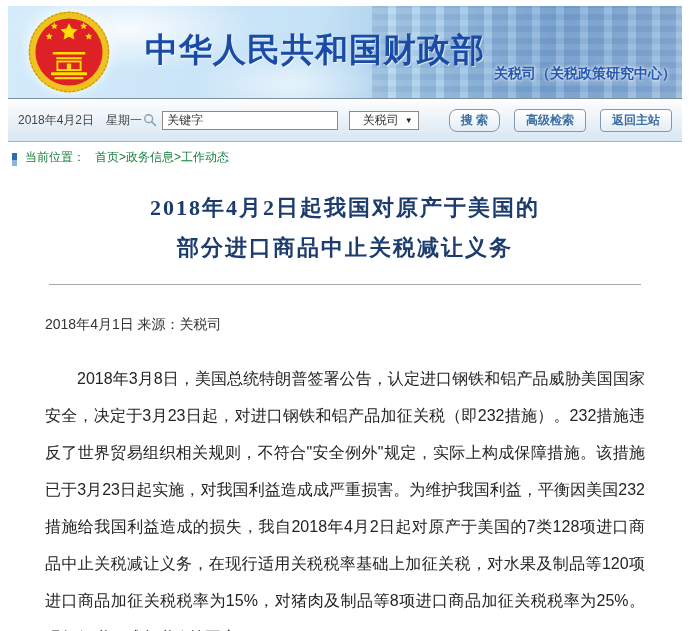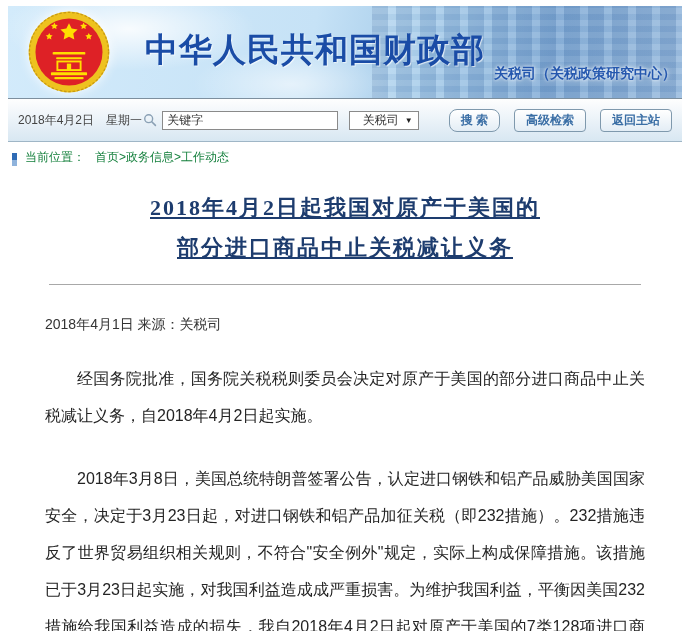--- a/index.html
+++ b/index.html
@@ -75,21 +75,21 @@
   .crumb-bar { width: 5px; height: 13px; margin: 0 8px 0 4px;
     background: linear-gradient(#2f6bb5 55%, #8fb3dc 55%); }
   .breadcrumb .label { margin-right: 10px; }
 
   
   .article { padding: 0 45px; }
   .article-title {
     margin-top: 22px; text-align: center;
     font-family: "Liberation Serif", "DejaVu Serif", serif;
     font-size: 22px; font-weight: bold; color: #1d3c6e;
-    line-height: 40px; letter-spacing: 2px; text-decoration: underline;
+    line-height: 40px; letter-spacing: 2px;
   }
   .article hr { border: none; border-top: 1px solid #a8a8a8; margin: 16px 4px 0 4px; }
   .article-meta { margin-top: 31px; text-align: left; font-size: 14px; color: #333; }
   .article-body p {
     margin-top: 26px; font-size: 16px; line-height: 37px; color: #242424;
     text-indent: 2em; text-align: justify;
   }
 </style>
 </head>
 <body>
@@ -169,17 +169,16 @@
   <div class="article-title">
     <div>2018年4月2日起我国对原产于美国的</div>
     <div>部分进口商品中止关税减让义务</div>
   </div>
 
   <hr>
 
   <div class="article-meta">2018年4月1日 来源：关税司</div>
 
   <div class="article-body">
-    <p>经国务院批准，国务院关税税则委员会决定对原产于美国的部分进口商品中止关税减让义务，自2018年4月2日起实施。</p>
     <p>2018年3月8日，美国总统特朗普签署公告，认定进口钢铁和铝产品威胁美国国家安全，决定于3月23日起，对进口钢铁和铝产品加征关税（即232措施）。232措施违反了世界贸易组织相关规则，不符合"安全例外"规定，实际上构成保障措施。该措施已于3月23日起实施，对我国利益造成成严重损害。为维护我国利益，平衡因美国232措施给我国利益造成的损失，我自2018年4月2日起对原产于美国的7类128项进口商品中止关税减让义务，在现行适用关税税率基础上加征关税，对水果及制品等120项进口商品加征关税税率为15%，对猪肉及制品等8项进口商品加征关税税率为25%。现行保税、减免税政策不变。</p>
 
   </div>
 </div>
 
 </body></html>

